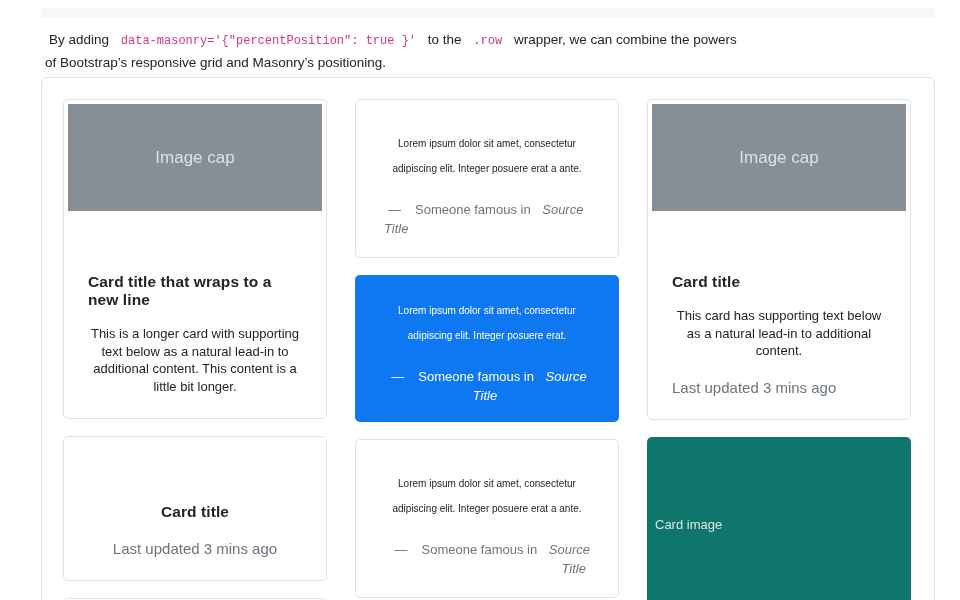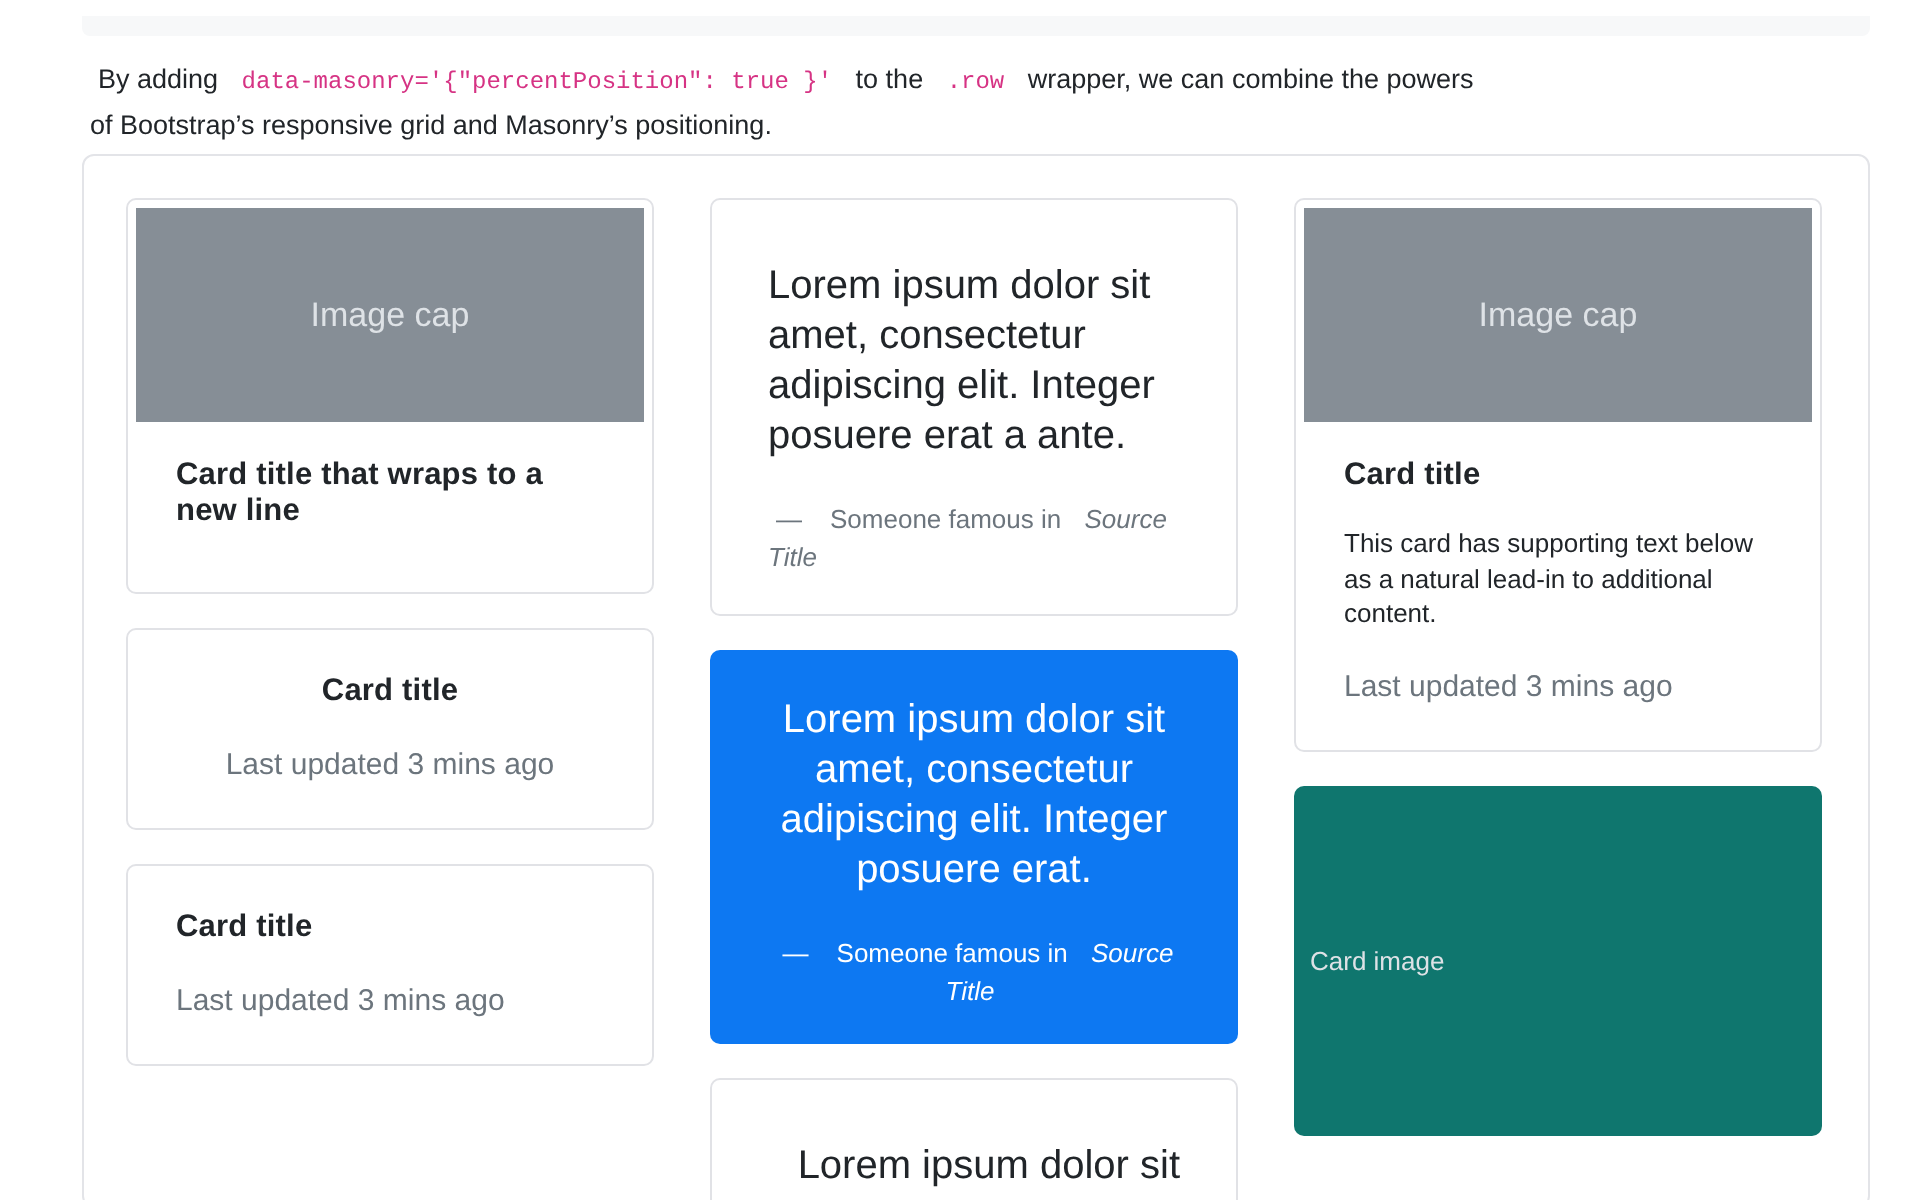--- a/index.html
+++ b/index.html
@@ -35,29 +35,29 @@
     height:107px; background:#868e96; color:#dee2e6;
     display:flex; align-items:center; justify-content:center;
     font-size:17px;
   }
   .card-img-only {
     width:100%; height:175px; background:#0f766e; color:#dee2e6;
     border:none; border-radius:5px;
     display:flex; align-items:center; justify-content:flex-start;
     font-size:13px;
   }
-  .card-body { padding:14px 16px 15px; }
+  .card-body { padding:14px 16px 15px;margin-top:44px; }
   .card-title { font-size:15.5px; font-weight:600; margin-bottom:8px; letter-spacing:.1px; }
-  .card-text { font-size:13px; line-height:17.5px; }
+  .card-text { font-size:13px; line-height:17.5px;text-align:center; }
   .card-footer-text { font-size:15px; color:#6c757d; margin-top:11px; }
   .text-center { text-align:center; }
   .text-right { text-align:right; }
 
   .quote-body { padding:23px 20px 13px; }
-  .bq { font-size:20px; line-height:25px; margin-bottom:9px; }
+  .bq { font-size:10px; line-height:25px; margin-bottom:9px;text-align:center; }
   .bq-footer { font-size:13px; color:#6c757d; }
   .bq-footer .dash { display:inline-block; margin-right:7px; letter-spacing:-1px; }
   .bq-footer cite { font-style:italic; }
 
   .card-primary { color:#fff; }
   .card-primary .bq-footer { color:#fff; }
   .card-primary.card { border:none; }
   .card-primary .quote-body { padding:15px 14px 11px; }
 </style>
 </head>
@@ -72,20 +72,21 @@
   <div class="example">
 
     <div class="col">
 
       <div class="card">
         <div class="img-cap">
           <span>Image cap</span>
         </div>
         <div class="card-body">
           <div class="card-title">Card title that wraps to a new line</div>
+          <p class="card-text">This is a longer card with supporting text below as a natural lead-in to additional content. This content is a little bit longer.</p>
         </div>
       </div>
 
       <div class="card">
         <div class="card-body text-center">
           <div class="card-title">Card title</div>
           <div class="card-footer-text">Last updated 3 mins ago</div>
         </div>
       </div>
 

